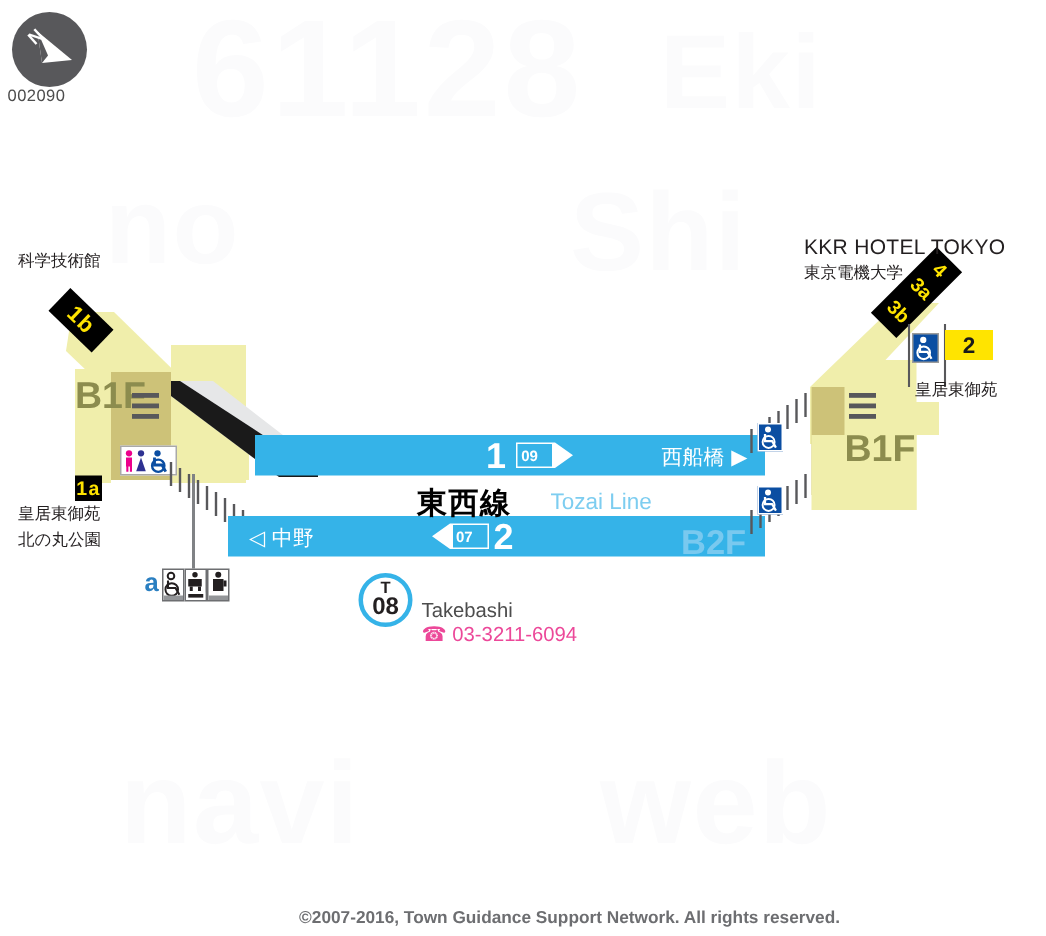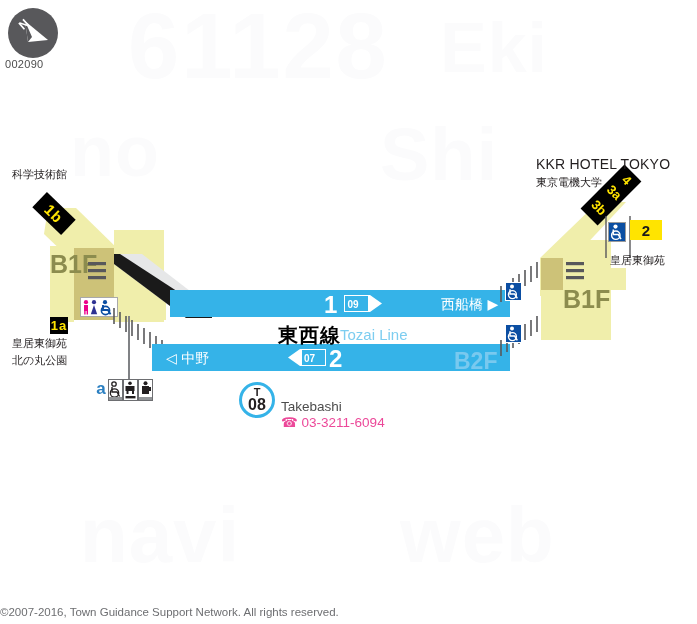--- a/index.html
+++ b/index.html
@@ -64,21 +64,21 @@
   
   .pf-num{position:absolute;color:#fff;font-weight:bold;font-size:24px;
           font-family:"Liberation Sans",sans-serif;}
   .pf-dest{position:absolute;color:#fff;font-size:14px;white-space:nowrap;
            font-family:"DejaVu Sans","Liberation Sans",sans-serif;}
 
   
   .line-jp{position:absolute;color:#000000;font-weight:bold;font-size:20px;
            font-family:"DejaVu Sans","Liberation Sans",sans-serif;letter-spacing:1px;}
   .line-en{position:absolute;color:#7dcdf0;font-size:15px;
-           font-family:"Liberation Sans",sans-serif;}
+           font-family:"Liberation Sans",sans-serif;margin-left:27px;}
 
   
   .st-circle{position:absolute;width:36px;height:36px;border-radius:50%;
              border:3px solid #35b3e8;background:#fff;box-sizing:border-box;}
   .st-letter{position:absolute;width:36px;text-align:center;font-size:11px;color:#231f20;
              font-weight:bold;font-family:"Liberation Sans",sans-serif;}
   .st-num{position:absolute;width:36px;text-align:center;font-size:16px;color:#231f20;
           font-weight:bold;font-family:"Liberation Sans",sans-serif;}
   .st-jp{position:absolute;font-size:19px;color:#231f20;font-weight:normal;
          font-family:"DejaVu Sans","Liberation Sans",sans-serif;}
@@ -90,22 +90,22 @@
 
   
   .fac{position:absolute;background:#fff;border:1px solid #6d6e71;box-sizing:border-box;}
   .wc-box{position:absolute;background:#fff;border:1px solid #a9a9a9;box-sizing:border-box;
           display:flex;align-items:center;justify-content:center;}
   .wheel-box{position:absolute;background:#fff;border:1px solid #9b9b9b;box-sizing:border-box;}
 
   
   .conn{position:absolute;background:#808285;}
 
-  .copyright{position:absolute;left:0;top:606px;width:560px;text-align:left;
-             font-size:11.5px;color:#6d6e71;font-family:"Liberation Sans",sans-serif;}
+  .copyright{position:absolute;left:0;top:606px;width:560px;text-align:right;
+             font-size:11.5px;color:#6d6e71;font-family:"Liberation Sans",sans-serif;font-weight:bold;}
 
   .rot-tag{transform-origin:center center;}
 </style>
 </head>
 <body>
 
 <div id="map">
 
   <div class="wm wm1">61128</div>
   <div class="wm wm2">Eki</div>

